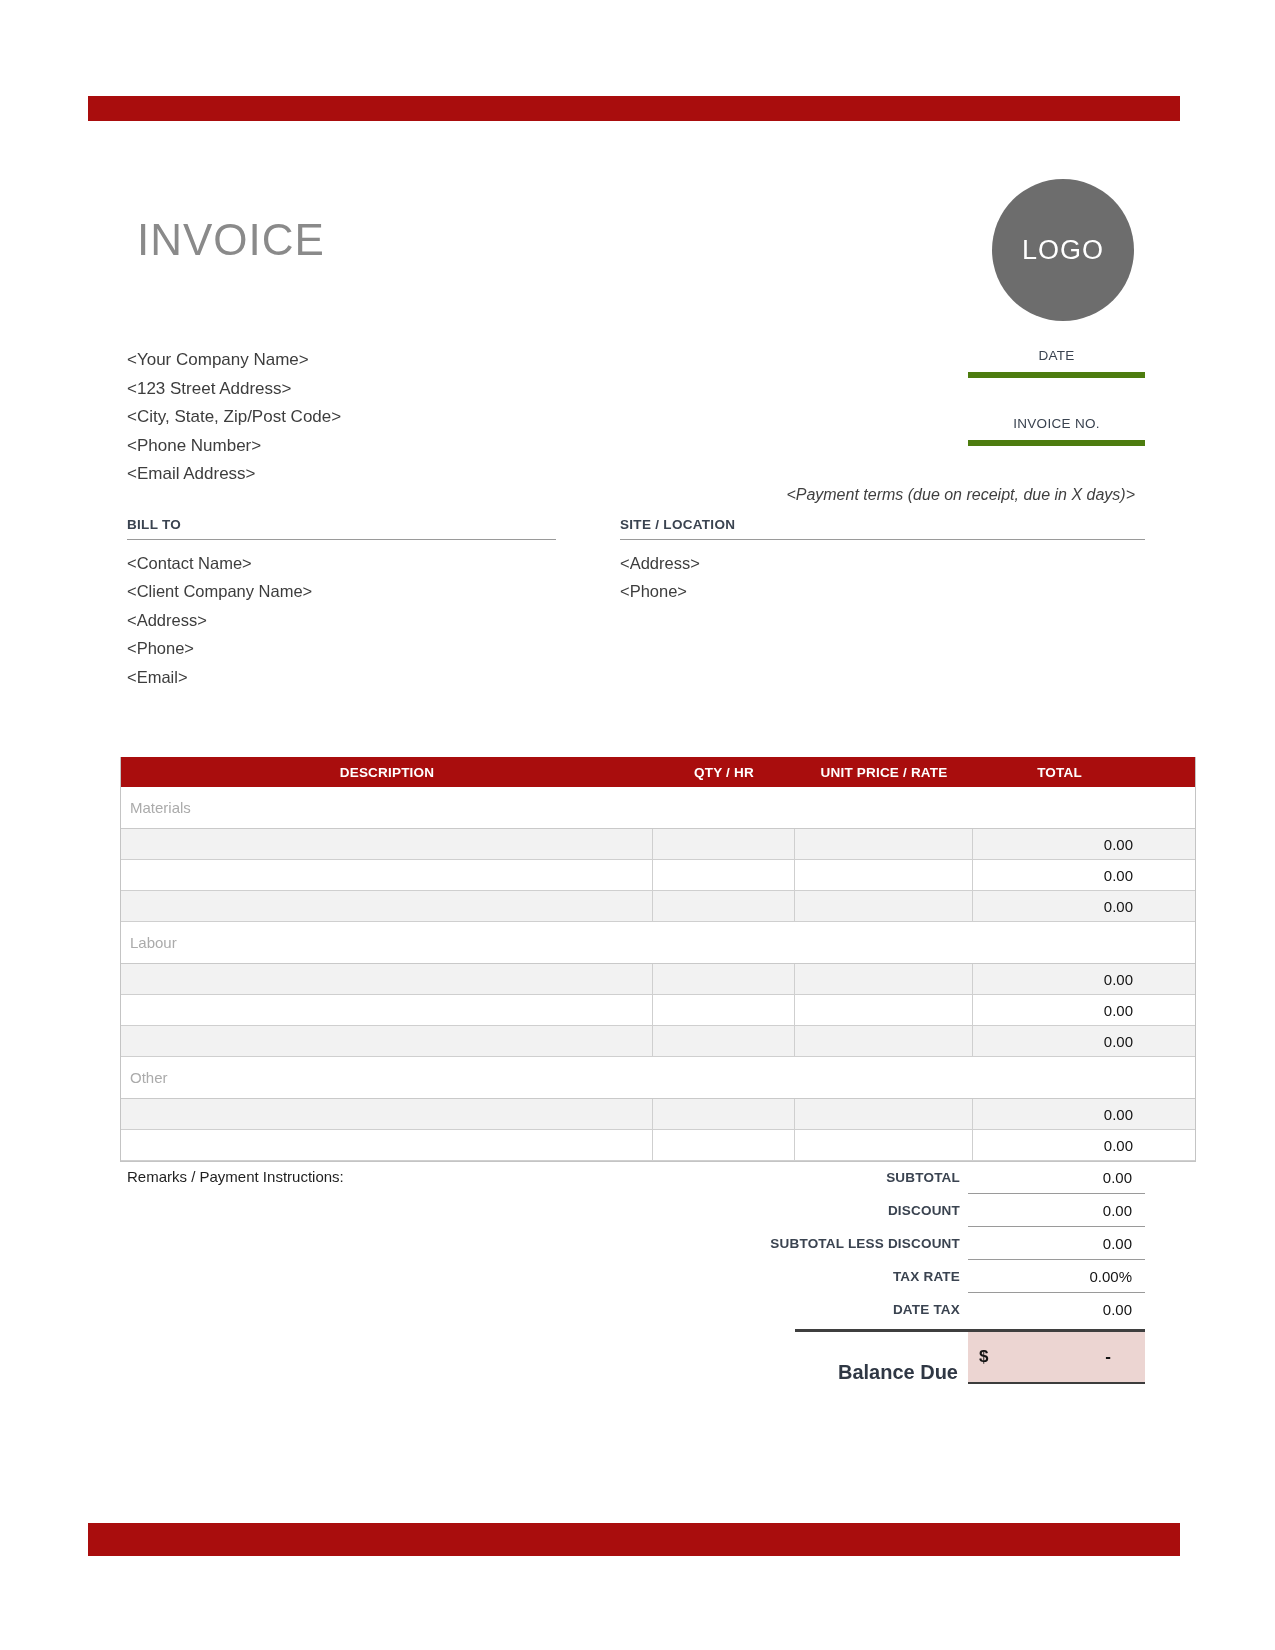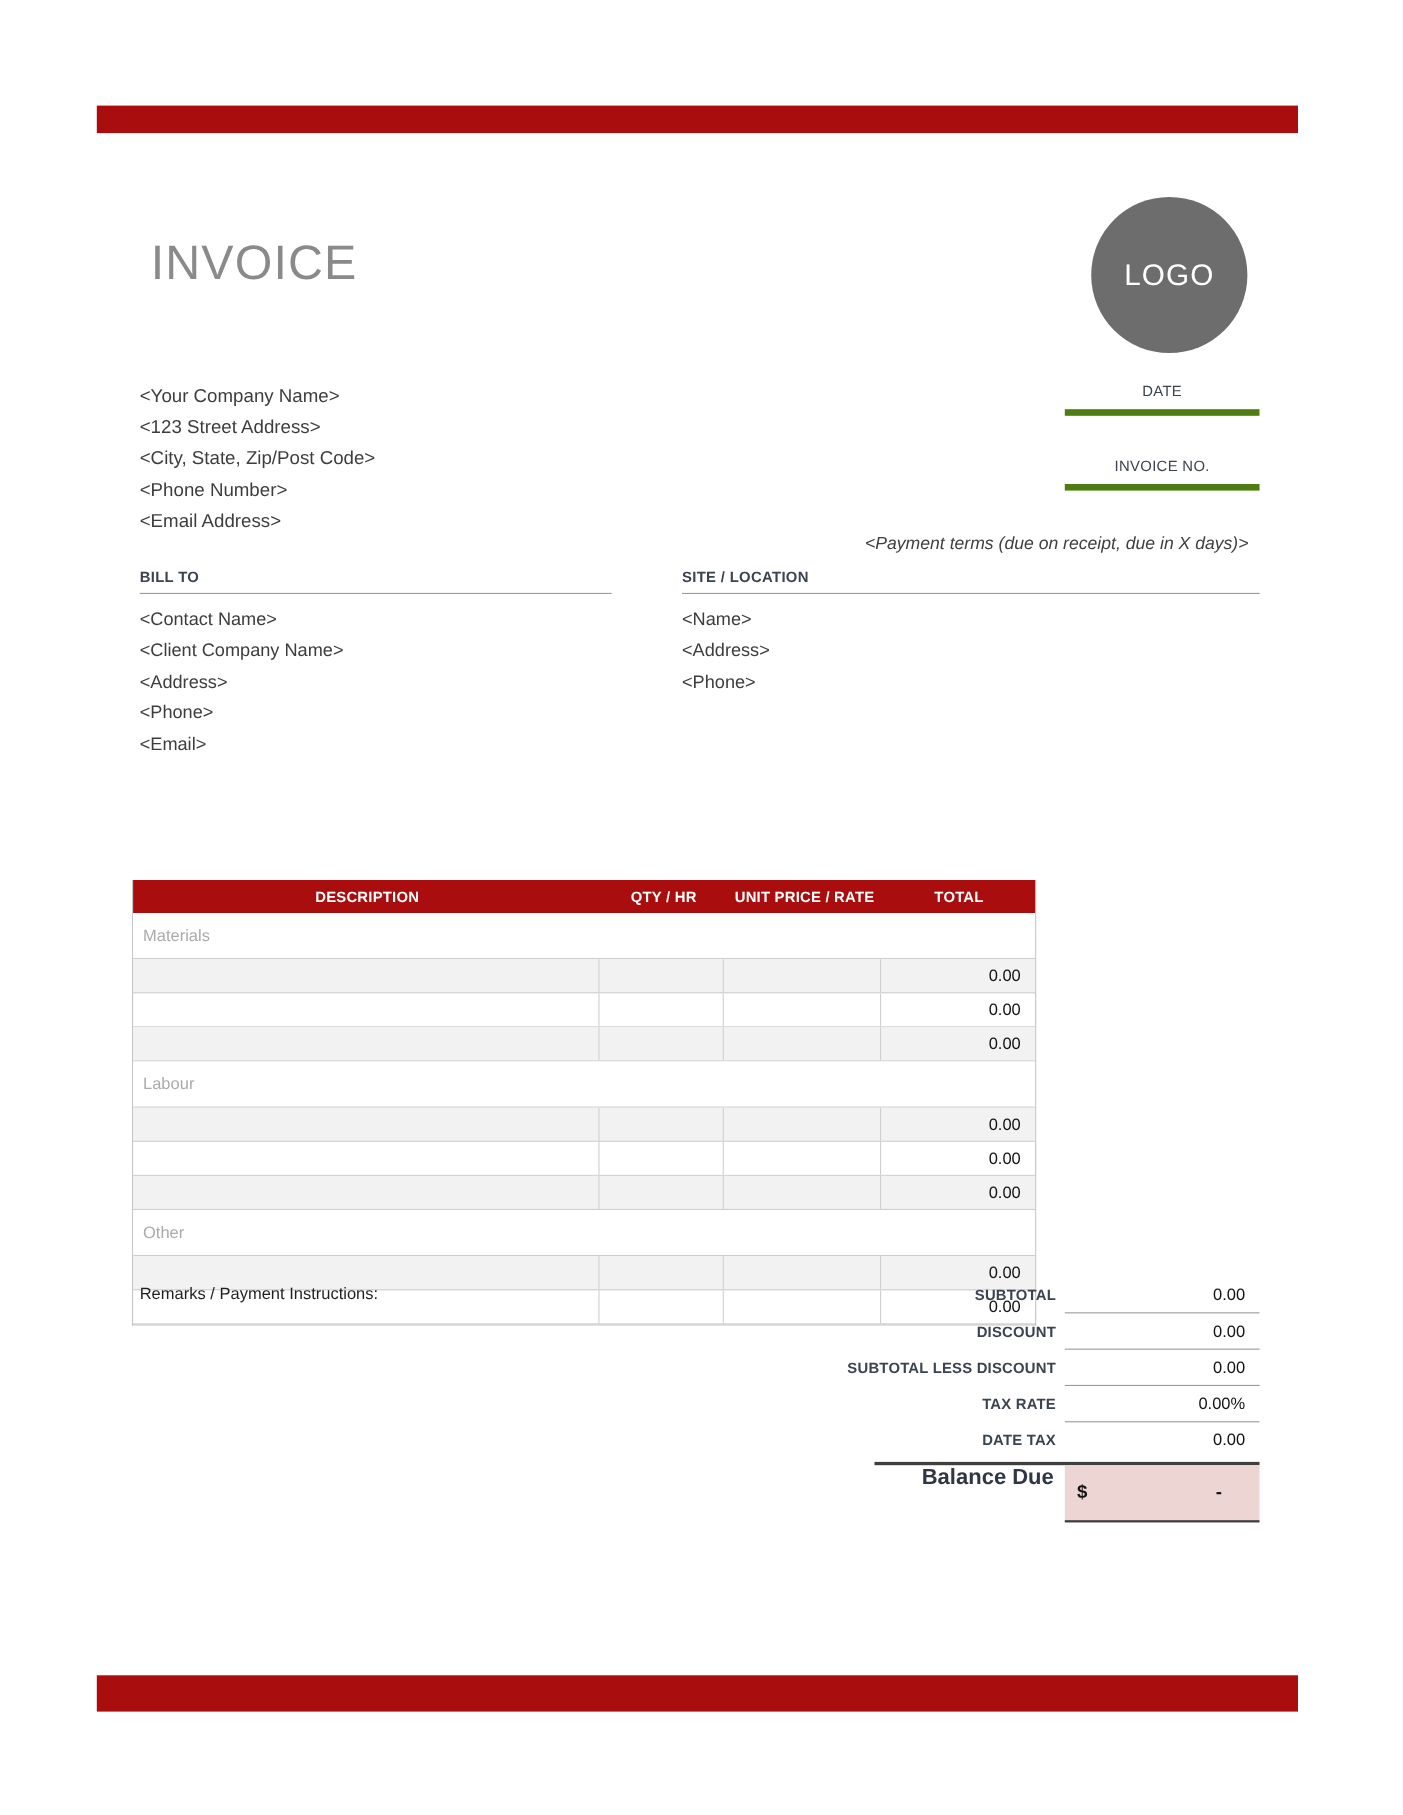--- a/index.html
+++ b/index.html
@@ -28,21 +28,21 @@
   .payment-terms { position:absolute; right:140px; top:486px; font-style:italic; font-size:16px;
                    color:#3f3f3f; white-space:nowrap; }
 
   .party { position:absolute; top:517px; }
   .party.bill { left:127px; width:429px; }
   .party.site { left:620px; width:525px; }
   .party .party-label { font-weight:bold; font-size:13.5px; color:#3a4350; letter-spacing:.3px;
                         padding-bottom:7px; border-bottom:1px solid #9a9a9a; }
   .party .party-lines { margin-top:9px; font-size:16.5px; line-height:28.4px; color:#3d3d3d; }
 
-  .items { position:absolute; left:120px; top:757px; width:822px; border:1px solid #c4c4c4; border-top:none;margin-top:43px; }
+  .items { position:absolute; left:120px; top:757px; width:1076px; border:1px solid #c4c4c4; border-top:none; }
   .i-head { display:flex; background:#a90d0d; height:30px; }
   .i-head .hc { color:#ffffff; font-weight:bold; font-size:13.5px; letter-spacing:.2px;
                 display:flex; align-items:center; justify-content:center; }
   .c-desc { width:532px; } .c-qty { width:142px; } .c-unit { width:178px; } .c-total { width:173px; }
   .sec-row { height:42px; display:flex; align-items:center; padding-left:9px;
              background:#ffffff; color:#ababab; font-size:15px; border-bottom:1px solid #c9c9c9; }
   .i-row { display:flex; height:31px; border-bottom:1px solid #cfcfcf; }
   .i-row:nth-of-type(odd) { background:#f2f2f2; }
   .i-row .cell { border-right:1px solid #cfcfcf; }
   .i-row .cell:last-child { border-right:none; }
@@ -54,21 +54,21 @@
   .summary { position:absolute; left:620px; top:1161px; width:525px; }
   .sum-row { display:flex; align-items:center; height:33px; }
   .sum-label { width:348px; text-align:right; padding-right:8px; font-weight:bold;
                font-size:13.5px; color:#3a4350; letter-spacing:.2px; }
   .sum-value { width:177px; height:100%; display:flex; align-items:center; justify-content:flex-end;
                padding-right:13px; font-size:15px; color:#141414; border-bottom:1px solid #9a9a9a; }
   .sum-row.last .sum-value { border-bottom:none; }
 
   .total-rule { position:absolute; left:795px; top:1329px; width:350px; height:3px; background:#3f3f3f; }
 
-  .balance { position:absolute; left:620px; top:1332px; width:525px; height:52px; display:flex; align-items:flex-start; }
+  .balance { position:absolute; left:620px; top:1332px; width:525px; height:52px; display:flex; align-items:flex-end; }
   .balance-label { width:348px; text-align:right; padding-right:10px; font-weight:bold;
                    font-size:20px; color:#2f3744; }
   .balance-box { width:177px; height:52px; background:#ecd5d2; border-bottom:2px solid #3c3c3c;
                  display:flex; align-items:center; justify-content:space-between;
                  padding:0 34px 0 11px; font-weight:bold; font-size:17px; color:#141414; }
 </style>
 </head>
 <body>
 
 <div class="page">
@@ -105,21 +105,20 @@
       <div>&lt;Client Company Name&gt;</div>
       <div>&lt;Address&gt;</div>
       <div>&lt;Phone&gt;</div>
       <div>&lt;Email&gt;</div>
     </div>
   </div>
 
   <div class="party site">
     <div class="party-label">SITE / LOCATION</div>
     <div class="party-lines">
-      <div>&lt;Name&gt;</div>
       <div>&lt;Address&gt;</div>
       <div>&lt;Phone&gt;</div>
     </div>
   </div>
 
   <div class="items">
     <div class="i-head">
       <div class="hc c-desc">DESCRIPTION</div>
       <div class="hc c-qty">QTY / HR</div>
       <div class="hc c-unit">UNIT PRICE / RATE</div>

